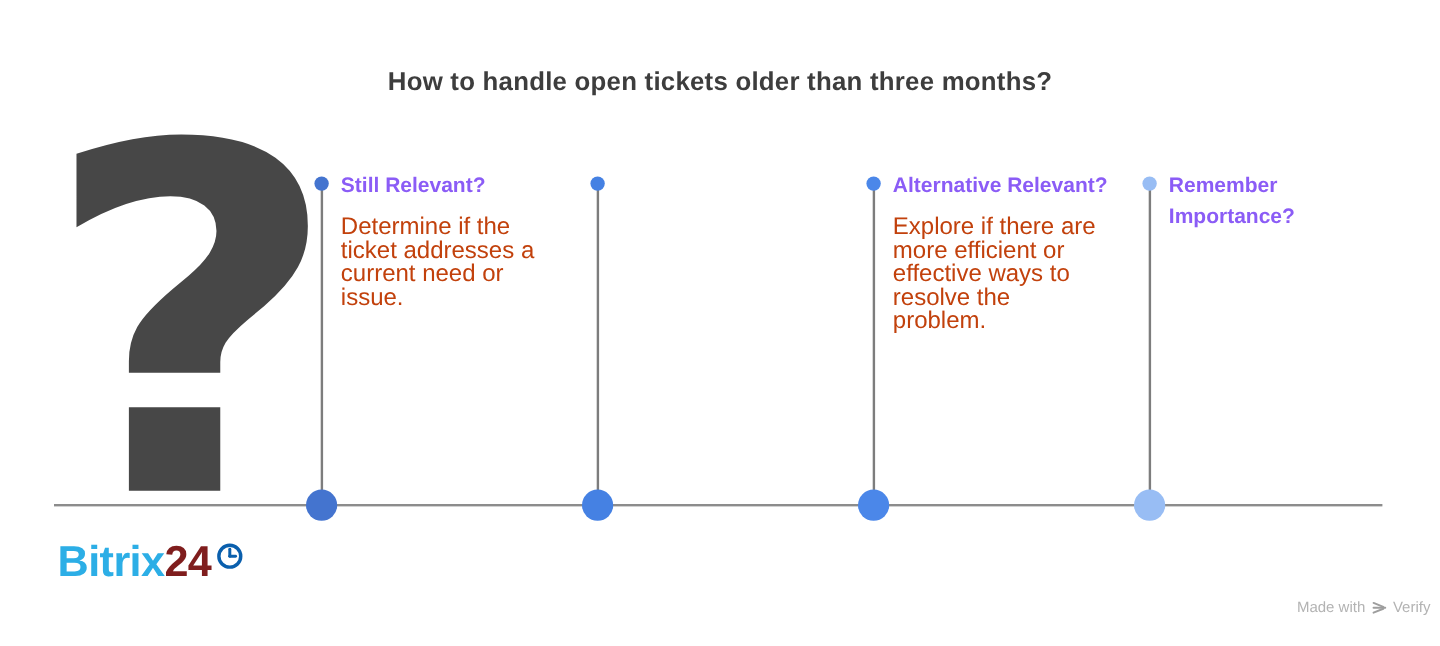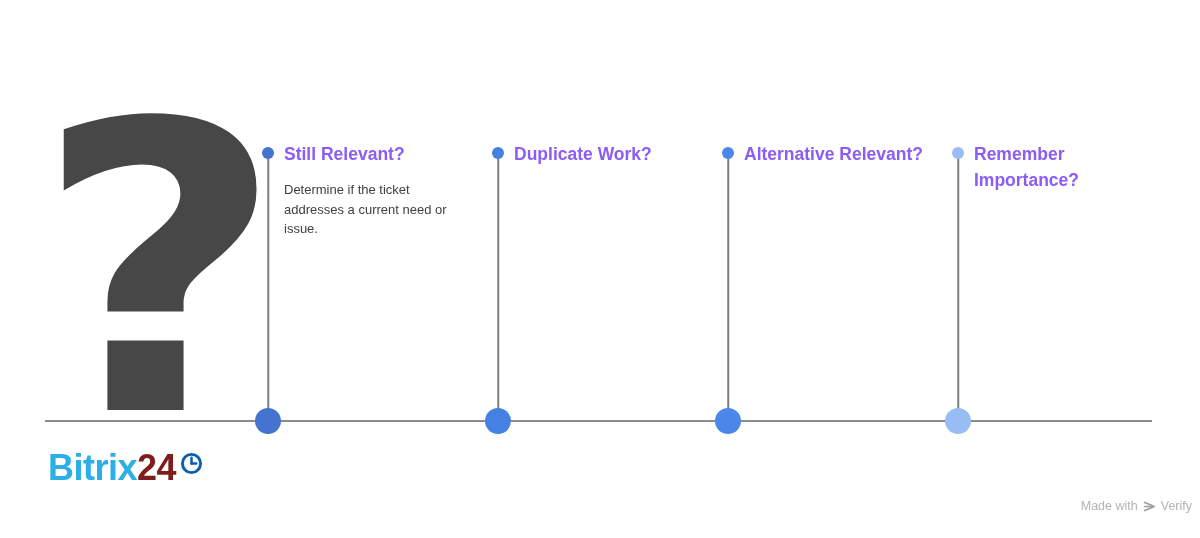--- a/index.html
+++ b/index.html
@@ -28,70 +28,71 @@
   }
   .dot { position:absolute; border-radius:50%; display:block; }
   .dot.small { width:12px; height:12px; top:147px; transform:translateX(-6px); }
   .dot.big   { width:26px; height:26px; top:408px; transform:translateX(-13px); }
   .coltext { position:absolute; top:141px; width:180px; }
   .coltext h2 {
     font-size:17.5px; line-height:26px; font-weight:bold; color:#8b5cf6;
     margin:0 0 13px 0;
   }
   .coltext p {
-    font-size:13px; line-height:19.5px; color:#404040;
+    font-size:20px; line-height:19.5px; color:#c2410c;
   }
   .logo {
     position:absolute; left:48px; top:447px; height:42px;
     display:flex; align-items:flex-start;
   }
   .logo .lt1 { font-size:36px; font-weight:bold; letter-spacing:-0.5px; }
   .logo .lt2 { font-size:36px; font-weight:bold; letter-spacing:-0.5px; }
   .logo svg { margin-left:4px; margin-top:5px; }
   .madewith {
     position:absolute; right:8px; top:499px; display:flex; align-items:center;
     gap:5px; font-size:12.5px; color:#b3b3b3;
   }
   .madewith svg { display:block; }
 </style>
 </head>
 <body>
 
 <div class="canvas">
 
+  <h1 class="title">How to handle open tickets older than three months?</h1>
 
   <div class="qmark" style="color: rgb(71, 71, 71);">?</div>
 
   <div class="hline"></div>
 
   <div class="col" style="left:268px">
     <div class="vline"></div>
     <span class="dot small" style="background-color: rgb(68, 116, 207);"></span>
     <span class="dot big" style="background-color: rgb(68, 116, 207);"></span>
     <div class="coltext" style="left:16px">
       <h2>Still Relevant?</h2>
       <p>Determine if the ticket addresses a current need or issue.</p>
     </div>
   </div>
 
   <div class="col" style="left:498px">
     <div class="vline"></div>
     <span class="dot small" style="background-color: rgb(69, 129, 227);"></span>
     <span class="dot big" style="background-color: rgb(69, 129, 227);"></span>
     <div class="coltext" style="left:16px">
-      <h2>Duplicate Work?</h2>
     </div>
   </div>
 
   <div class="col" style="left:728px">
     <div class="vline"></div>
     <span class="dot small" style="background-color: rgb(75, 135, 233);"></span>
     <span class="dot big" style="background-color: rgb(75, 135, 233);"></span>
     <div class="coltext" style="left:16px">
       <h2>Alternative Relevant?</h2>
+      <p>Explore if there are more efficient or effective ways to resolve the problem.</p>
     </div>
   </div>
 
   <div class="col" style="left:958px">
     <div class="vline"></div>
     <span class="dot small" style="background-color: rgb(152, 189, 244);"></span>
     <span class="dot big" style="background-color: rgb(152, 189, 244);"></span>
     <div class="coltext" style="left:16px">
       <h2>Remember Importance?</h2>
     </div>

